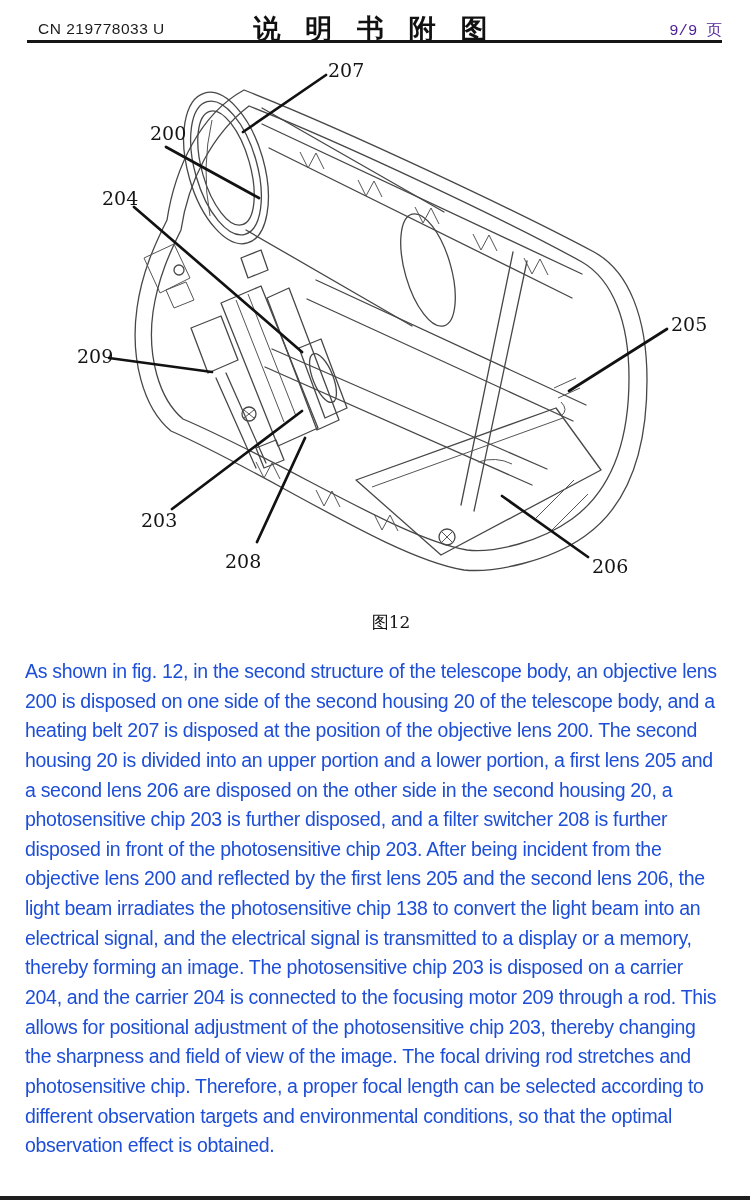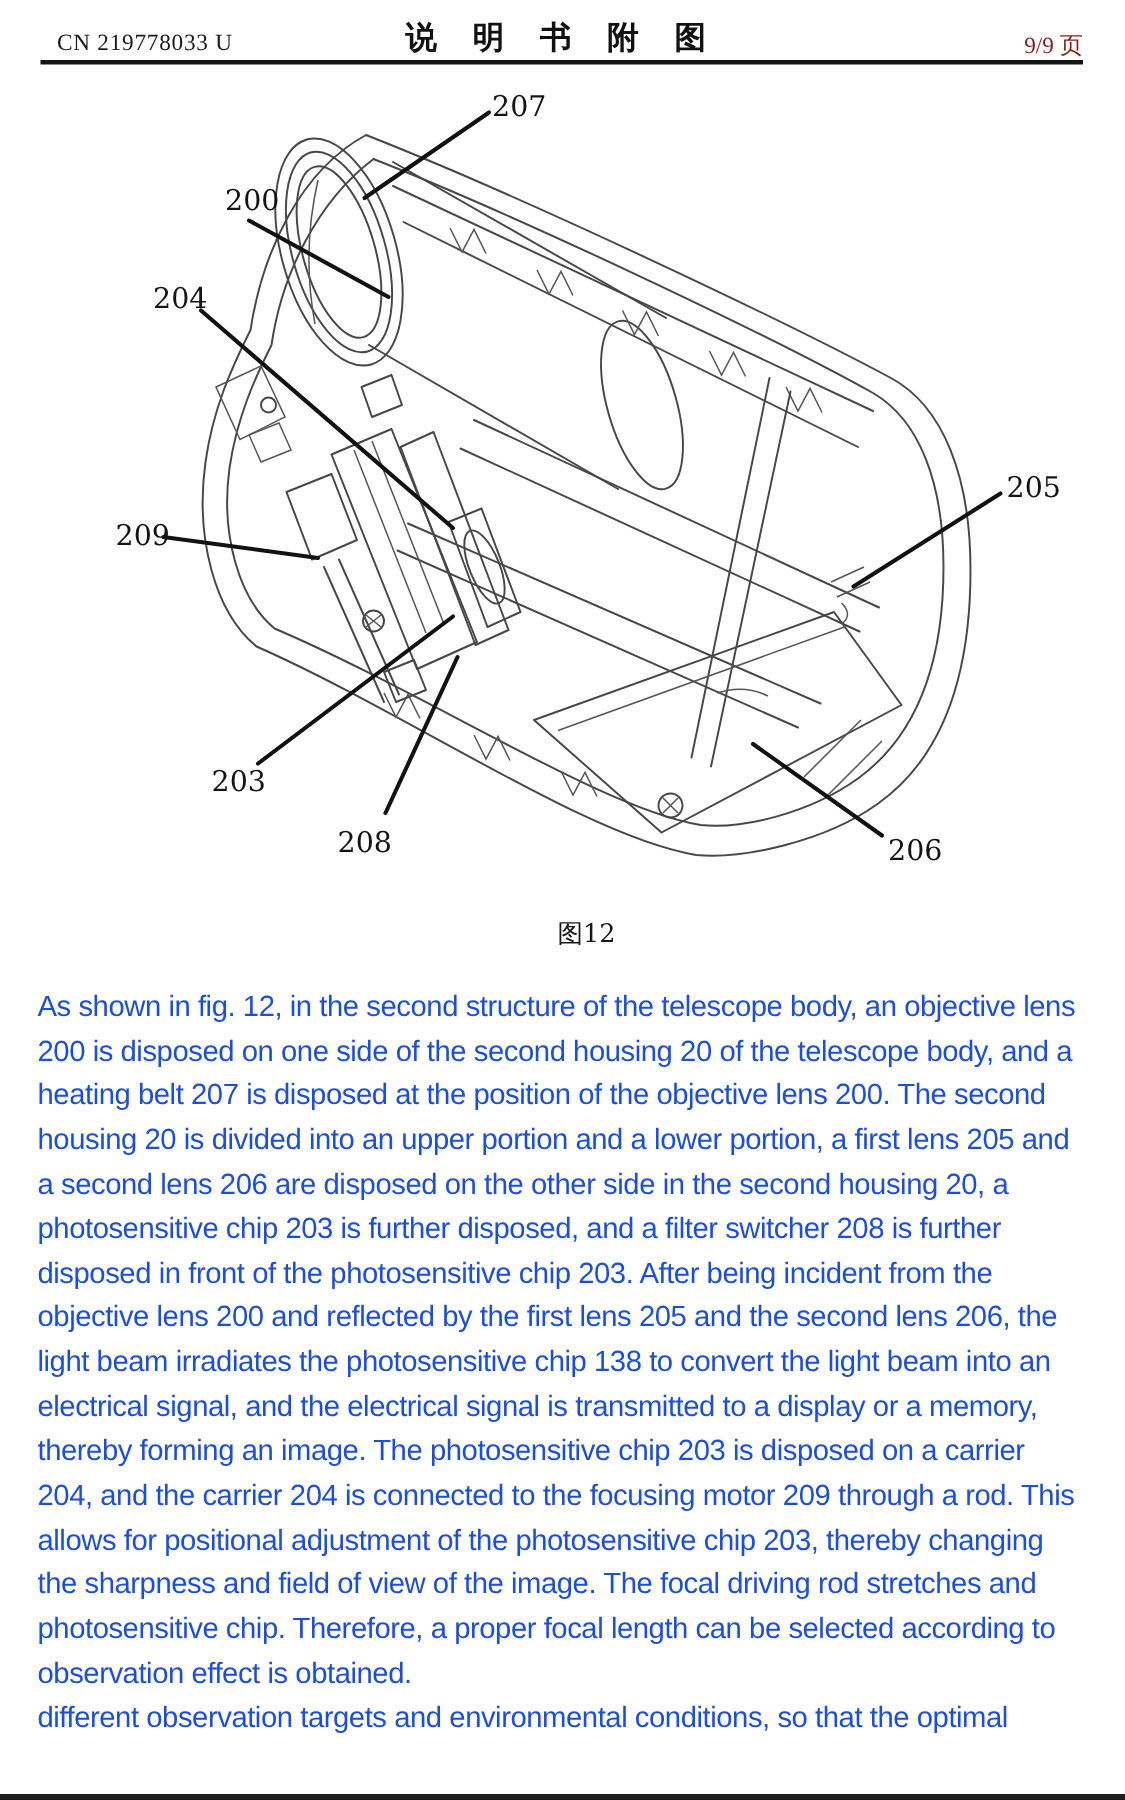--- a/index.html
+++ b/index.html
@@ -1,26 +1,26 @@
 <!DOCTYPE html>
 <html><head>
 <meta charset="utf-8">
 <style>
   html,body{margin:0;padding:0;background:#ffffff;}
   #page{position:relative;width:750px;height:1200px;background:#ffffff;overflow:hidden;
         font-family:"Liberation Sans",sans-serif;}
   
   #hdr{position:absolute;top:0;left:0;width:750px;height:44px;}
-  #hdr .doc-no{position:absolute;left:38px;top:20px;font-family:Liberation Serif, serif;
+  #hdr .doc-no{position:absolute;left:38px;top:20px;font-family:Liberation Sans, sans-serif;
         font-size:15.5px;color:#1c1c1c;letter-spacing:0.5px;white-space:nowrap;}
   #hdr .title{position:absolute;left:0;right:0;top:11px;text-align:center;
-        font-family:Liberation Sans, sans-serif;font-weight:bold;
-        font-size:21px;color:#111;letter-spacing:9px;white-space:nowrap;}
-  #hdr .pageno{position:absolute;right:28px;top:20px;font-family:Liberation Serif, serif;
-        font-size:15.5px;color:#7f1d1d;white-space:nowrap;}
+        font-family:Liberation Serif, serif;font-weight:bold;
+        font-size:27px;color:#111;letter-spacing:9px;white-space:nowrap;}
+  #hdr .pageno{position:absolute;right:28px;top:20px;font-family:Liberation Mono, monospace;
+        font-size:15.5px;color:#4c1d95;white-space:nowrap;}
   #hdr-rule{position:absolute;top:40px;left:27px;width:695px;height:3px;background:#151515;}
   
   #fig{position:absolute;top:50px;left:16px;width:750px;height:600px;}
   #fig svg{display:block;}
   .draw{stroke:#474747;stroke-width:1.3;fill:none;stroke-linejoin:round;stroke-linecap:round;}
   .draw-thin{stroke:#555;stroke-width:1;fill:none;}
   .leader{stroke:#121212;stroke-width:2.7;fill:none;stroke-linecap:round;}
   .figlabel{font-family:"DejaVu Serif","Liberation Serif",serif;font-size:19px;fill:#141414;}
   .figcaption{font-family:"DejaVu Serif","Liberation Serif",serif;font-size:17px;fill:#161616;}
   
@@ -144,18 +144,18 @@
     <div class="tline">photosensitive chip 203 is further disposed, and a filter switcher 208 is further</div>
     <div class="tline">disposed in front of the photosensitive chip 203. After being incident from the</div>
     <div class="tline">objective lens 200 and reflected by the first lens 205 and the second lens 206, the</div>
     <div class="tline">light beam irradiates the photosensitive chip 138 to convert the light beam into an</div>
     <div class="tline">electrical signal, and the electrical signal is transmitted to a display or a memory,</div>
     <div class="tline">thereby forming an image. The photosensitive chip 203 is disposed on a carrier</div>
     <div class="tline">204, and the carrier 204 is connected to the focusing motor 209 through a rod. This</div>
     <div class="tline">allows for positional adjustment of the photosensitive chip 203, thereby changing</div>
     <div class="tline">the sharpness and field of view of the image. The focal driving rod stretches and</div>
     <div class="tline">photosensitive chip. Therefore, a proper focal length can be selected according to</div>
+    <div class="tline">different observation targets and environmental conditions, so that the optimal</div>
     <div class="tline">observation effect is obtained.</div>
-    <div class="tline">different observation targets and environmental conditions, so that the optimal</div>
   </div>
 
   <div id="bottom-rule"></div>
 </div>
 
 </body></html>

